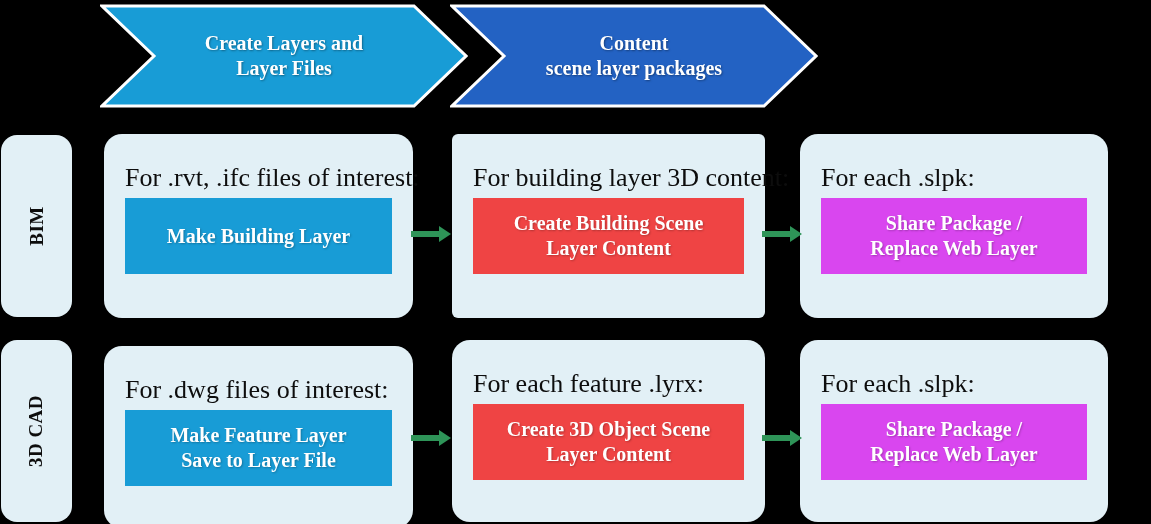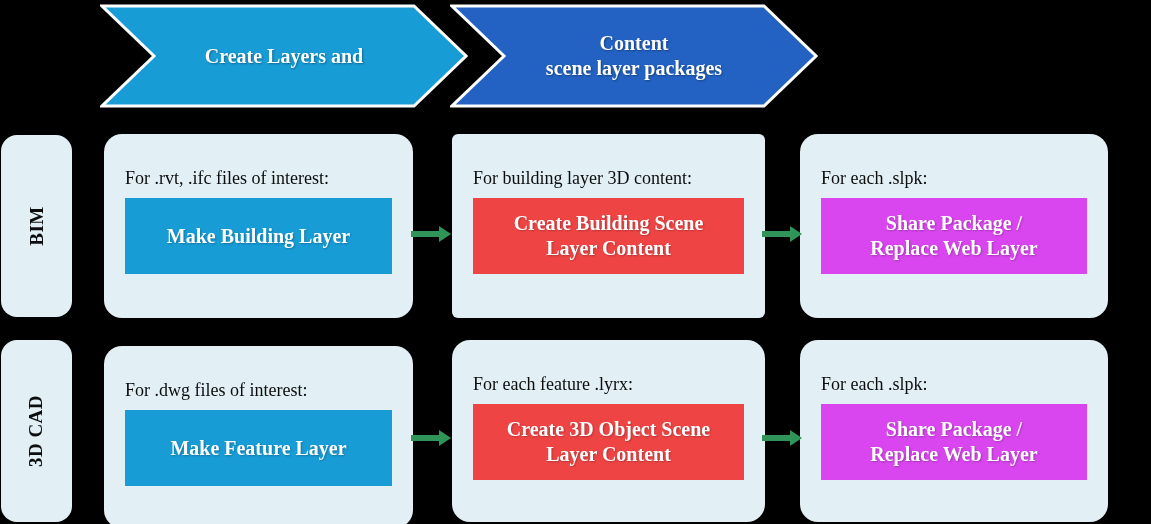--- a/index.html
+++ b/index.html
@@ -39,21 +39,21 @@
     border-radius: 16px;
     display: flex; align-items: center; justify-content: center;
   }
   .rowlabel .vert {
     transform: rotate(-90deg);
     white-space: nowrap;
     color: #0D0D0D; font-size: 19px; font-weight: bold; letter-spacing: 0.5px;
   }
   .caption {
     position: absolute; left: 21px; top: 32px; right: 10px;
-    color: #0D0D0D; font-size: 18px; line-height: 24px; white-space: nowrap;
+    color: #0D0D0D; font-size: 26px; line-height: 24px; white-space: nowrap;
   }
   .btn {
     position: absolute; left: 21px; right: 21px; top: 64px; height: 76px;
     display: flex; flex-direction: column; justify-content: center; align-items: center;
     color: #fff; font-size: 20px; font-weight: bold; line-height: 25px; text-align: center;
     text-shadow: 1px 1px 2px rgba(0,0,0,0.25);
   }
   .btn span { display: block; }
   .btn-cyan   { background: #189CD6; text-align: right; }
   .btn-blue   { background: #ef4444; }
@@ -76,20 +76,21 @@
 <body>
 
 <div class="stage">
 
   <div class="chev" style="left:100px; width:368px;">
     <svg viewBox="0 0 368 104" preserveAspectRatio="none">
       <path class="fill-cyan" d="M2,2 H314 L366,52 L314,102 H2 L54,52 Z" stroke="#ffffff" stroke-width="3"></path>
     </svg>
     <div class="chev-label">
       <span>Create Layers and</span>
+      <span>Layer Files</span>
     </div>
   </div>
 
   <div class="chev" style="left:450px; width:368px;">
     <svg viewBox="0 0 368 104" preserveAspectRatio="none">
       <path class="fill-blue" d="M2,2 H314 L366,52 L314,102 H2 L54,52 Z" stroke="#ffffff" stroke-width="3"></path>
     </svg>
     <div class="chev-label">
       <span>Content</span>
       <span>scene layer packages</span>
@@ -125,20 +126,21 @@
     <div class="btn btn-indigo">
       <span>Share Package /</span>
       <span>Replace Web Layer</span>
     </div>
   </div>
 
   <div class="panel" style="left:104px; top:346px; width:309px; height:182px;">
     <div class="caption">For .dwg files of interest:</div>
     <div class="btn btn-cyan">
       <span>Make Feature Layer</span>
+      <span>Save to Layer File</span>
     </div>
   </div>
 
   <div class="panel" style="left:452px; top:340px; width:313px; height:182px;">
     <div class="caption">For each feature .lyrx:</div>
     <div class="btn btn-blue">
       <span>Create 3D Object Scene</span>
       <span>Layer Content</span>
     </div>
   </div>

